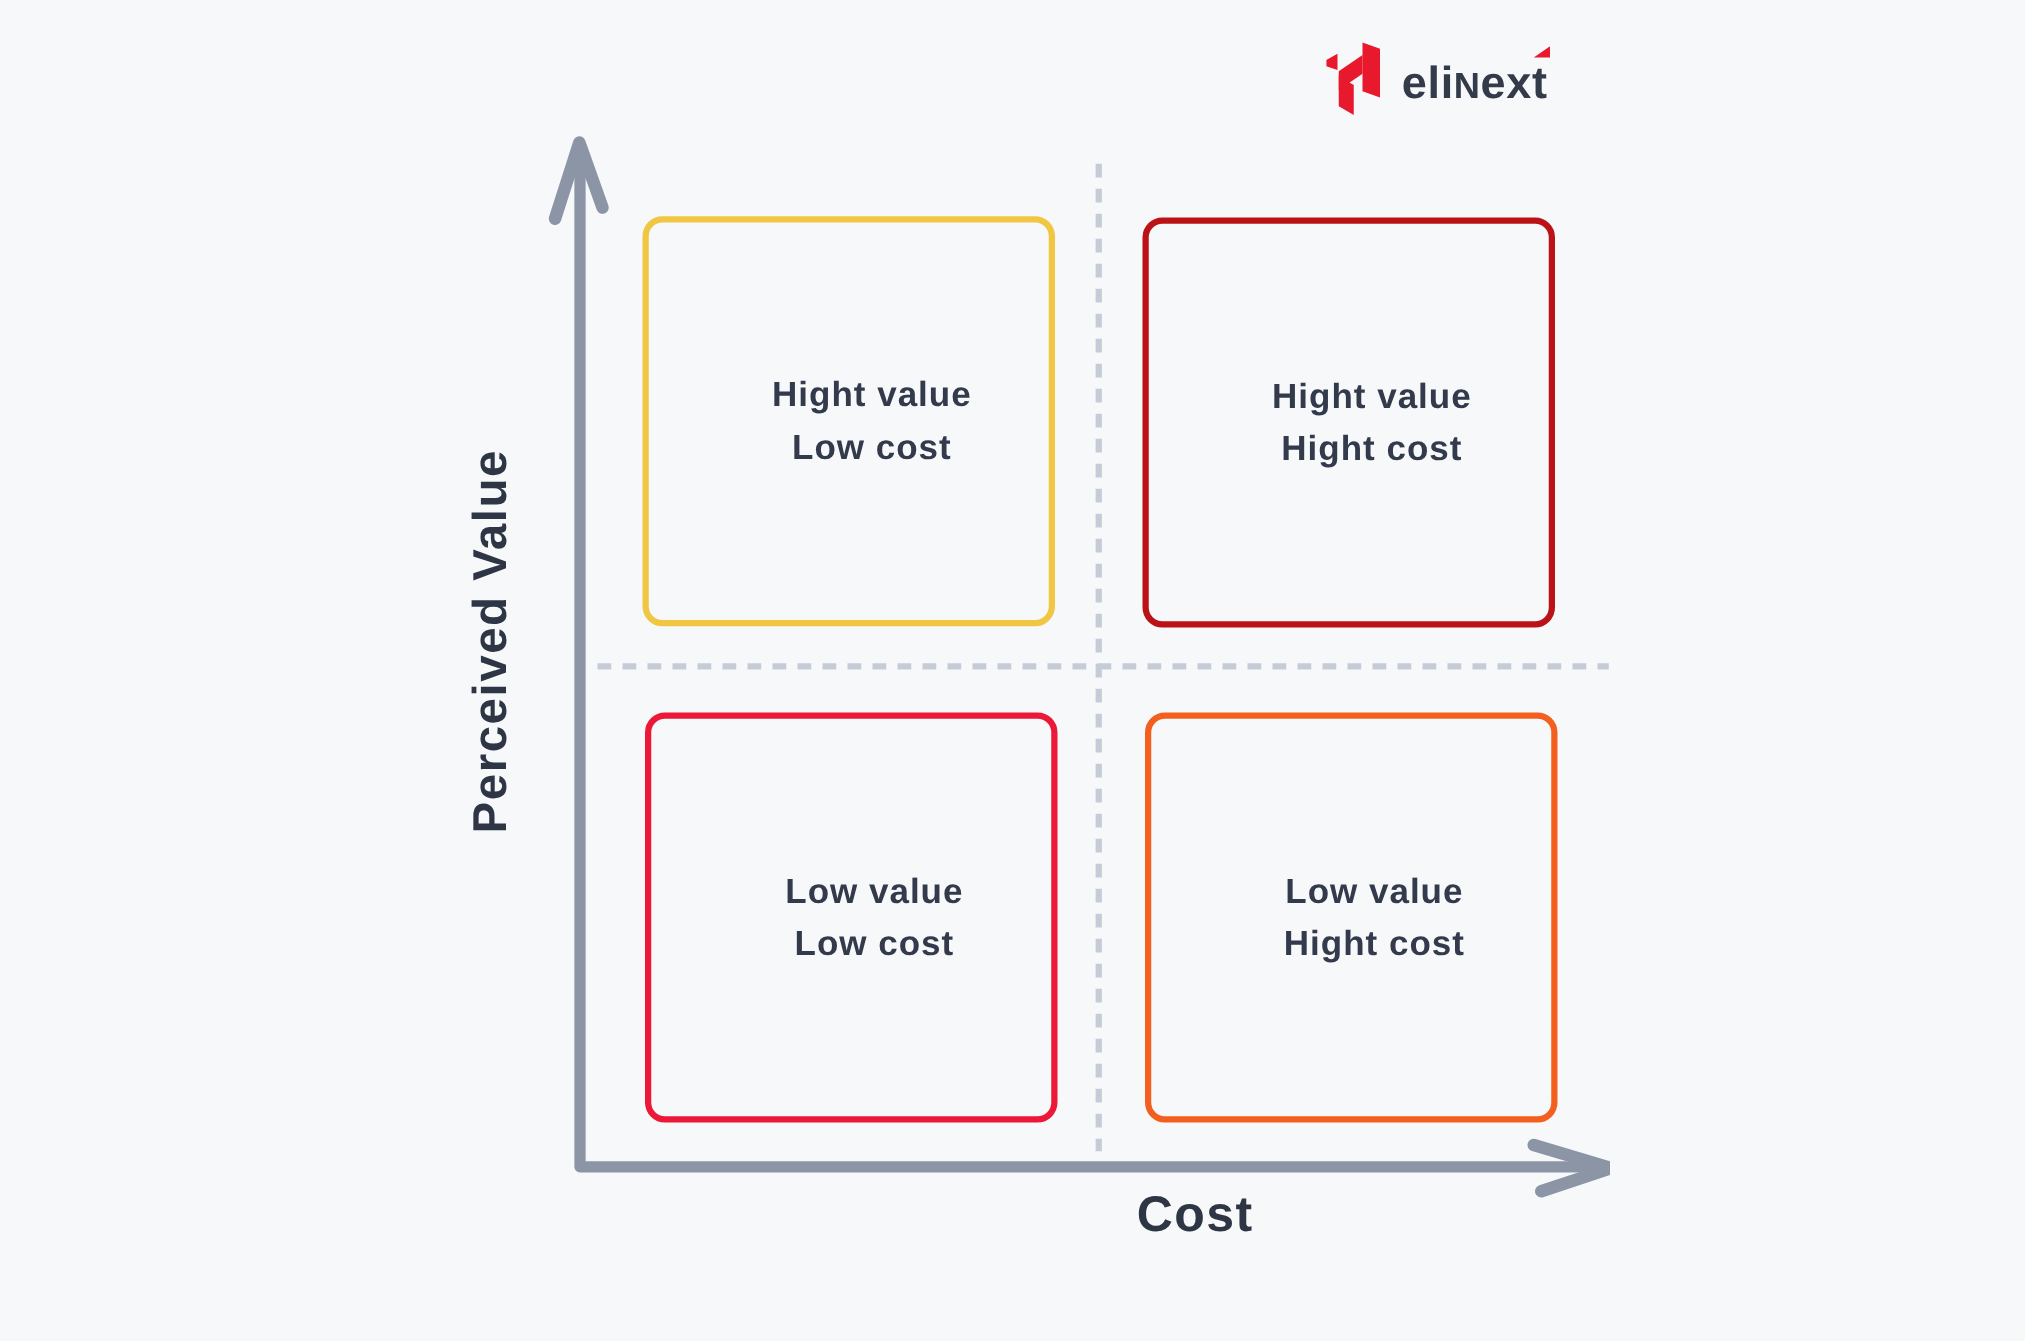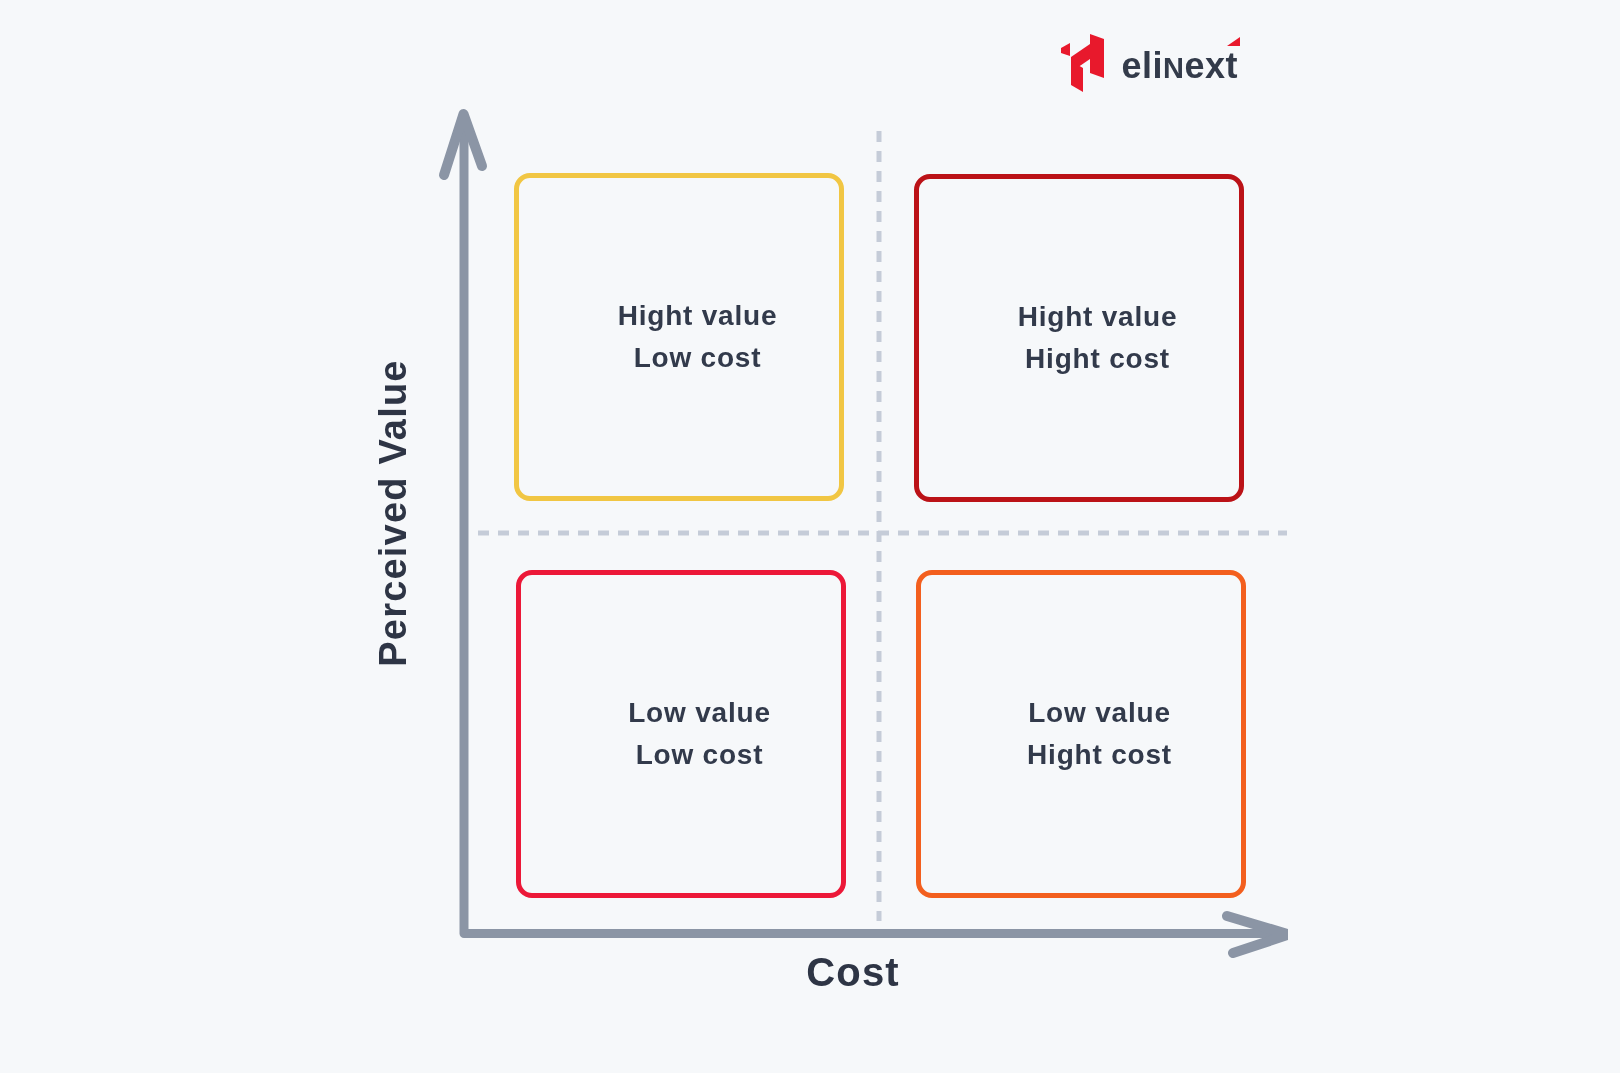--- a/index.html
+++ b/index.html
@@ -144,15 +144,15 @@
     <span class="qline">Low value</span>
     <span class="qline">Low cost</span>
   </div>
 
   <div class="quad q-br" style="border-color: rgb(243, 95, 30); color: rgb(50, 58, 75);">
     <span class="qline">Low value</span>
     <span class="qline">Hight cost</span>
   </div>
 
   <div class="y-axis-label" style="color: rgb(46, 53, 69);">Perceived Value</div>
-  <div class="x-axis-label" style="color: rgb(46, 53, 69);">Cost</div>
+  <div class="x-axis-label" style="color: rgb(46, 53, 69); text-align: right;">Cost</div>
 
 </div>
 
 </body></html>

